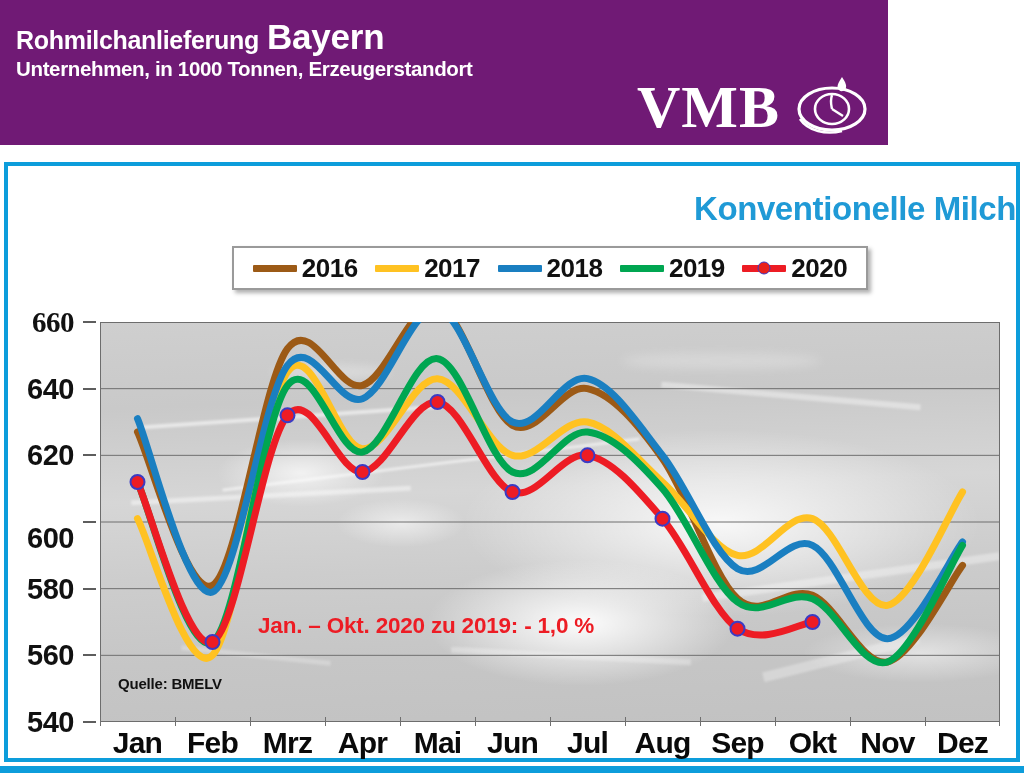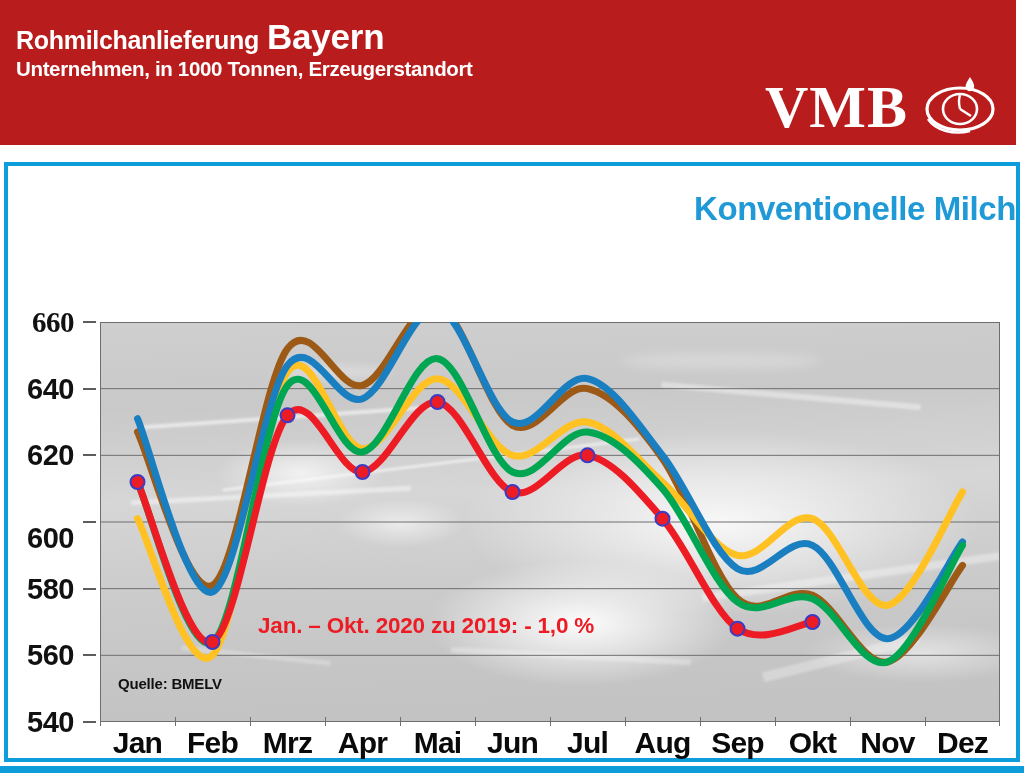--- a/index.html
+++ b/index.html
@@ -6,22 +6,22 @@
   html, body {
     width: 1024px; height: 773px;
     font-family: "Liberation Sans", sans-serif;
     background: #ffffff;
     overflow: hidden;
   }
   #root { position: relative; width: 1024px; height: 773px; background: #fff; }
 
   
   .banner {
-    position: absolute; left: 0; top: 0; width: 1016px; height: 145px;
-    background: #b91c1c;
+    position: absolute; left: 0; top: 0; width: 888px; height: 145px;
+    background: #701a75;
     overflow: hidden;
   }
   .banner-text { position: absolute; left: 16px; top: 22px; width: 760px; }
   .bt-line1 {
     font-size: 25px; font-weight: bold; color: #ffffff;
     letter-spacing: -0.3px; line-height: 30px; white-space: nowrap;
   }
   .bt-line1 .big {
     font-size: 35px; font-weight: bold; letter-spacing: -0.2px;
     margin-left: 8px;
@@ -174,20 +174,42 @@
           <path d="M14 48 C22 60 40 64 56 60" fill="none" stroke="#ffffff" stroke-width="2.6"></path>
         </svg>
       </span>
     </div>
   </div>
 
   <div class="chart-frame">
     <div class="chart-title">Konventionelle Milch</div>
   </div>
 
+  <div class="legend" id="legend">
+      <div class="legend-item">
+        <span class="legend-swatch" style="background: rgb(156, 90, 22);"></span>
+        <span class="legend-label">2016</span>
+      </div>
+      <div class="legend-item">
+        <span class="legend-swatch" style="background: rgb(255, 194, 34);"></span>
+        <span class="legend-label">2017</span>
+      </div>
+      <div class="legend-item">
+        <span class="legend-swatch" style="background: rgb(26, 127, 193);"></span>
+        <span class="legend-label">2018</span>
+      </div>
+      <div class="legend-item">
+        <span class="legend-swatch" style="background: rgb(0, 166, 81);"></span>
+        <span class="legend-label">2019</span>
+      </div>
+      <div class="legend-item">
+        <span class="legend-swatch with-dot" style="background: rgb(237, 28, 36);"></span>
+        <span class="legend-label">2020</span>
+      </div>
+    </div>
 
   <div class="plot-wrap">
     <div class="plot-bg">
       <div class="streak" style="left:40px;  top:92px;  width:300px; height:4px; transform:rotate(-4deg);"></div>
       <div class="streak" style="left:120px; top:140px; width:420px; height:3px; transform:rotate(-7deg);"></div>
       <div class="streak" style="left:30px;  top:170px; width:280px; height:5px; transform:rotate(-3deg); opacity:.8;"></div>
       <div class="streak" style="left:560px; top:70px;  width:260px; height:6px; transform:rotate(5deg);  opacity:.7;"></div>
       <div class="streak" style="left:600px; top:250px; width:300px; height:8px; transform:rotate(-8deg); opacity:.65;"></div>
       <div class="streak" style="left:350px; top:330px; width:240px; height:6px; transform:rotate(3deg);  opacity:.5;"></div>
       <div class="streak" style="left:660px; top:330px; width:160px; height:10px; transform:rotate(-14deg); opacity:.55;"></div>

